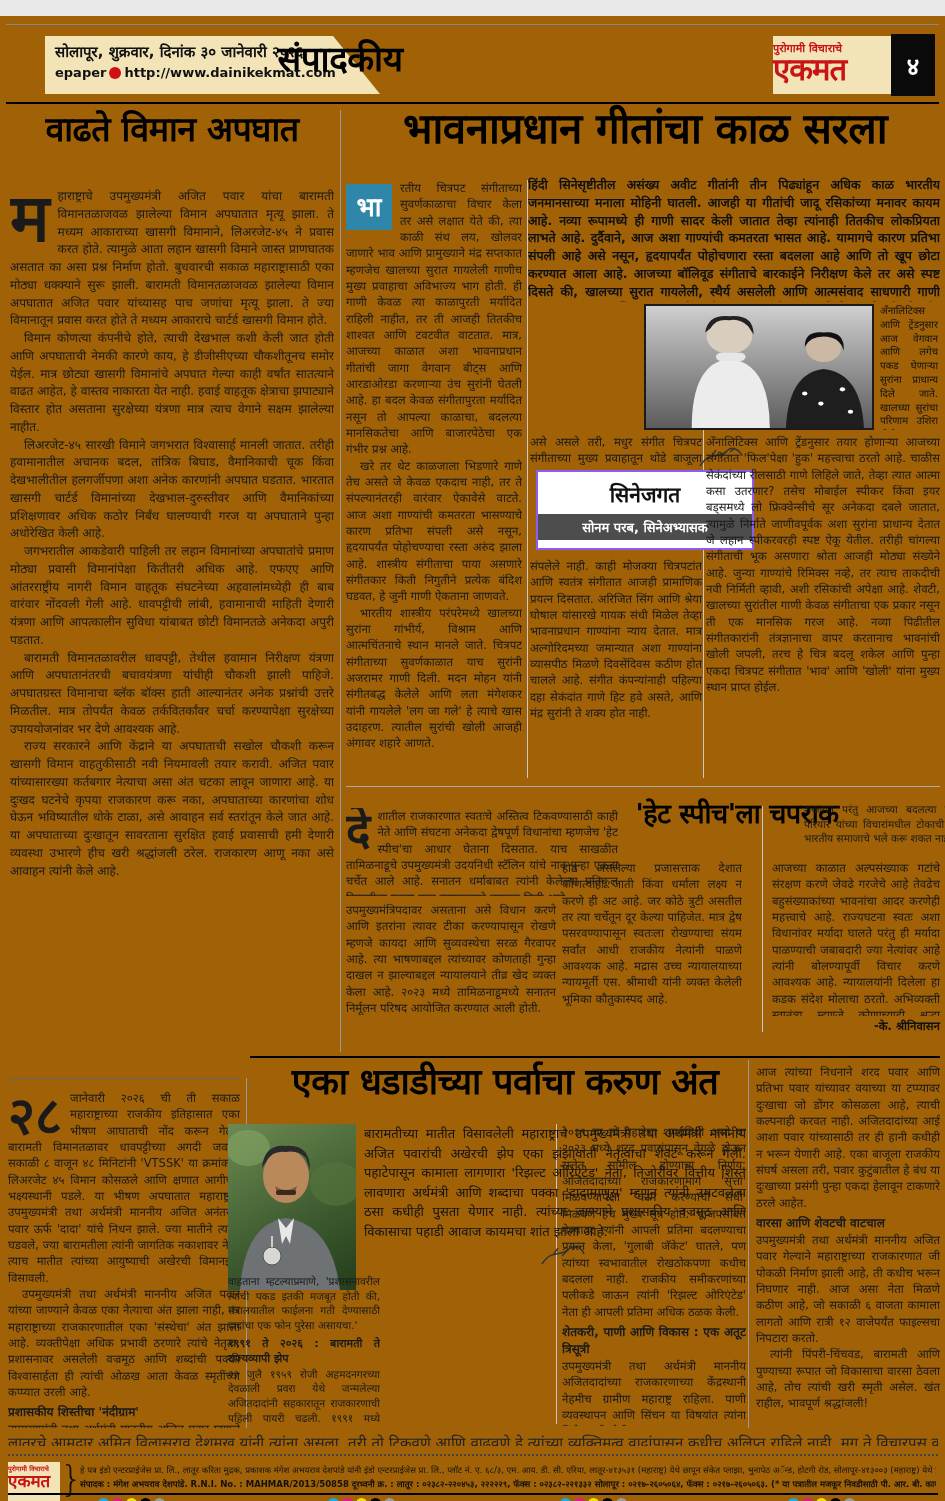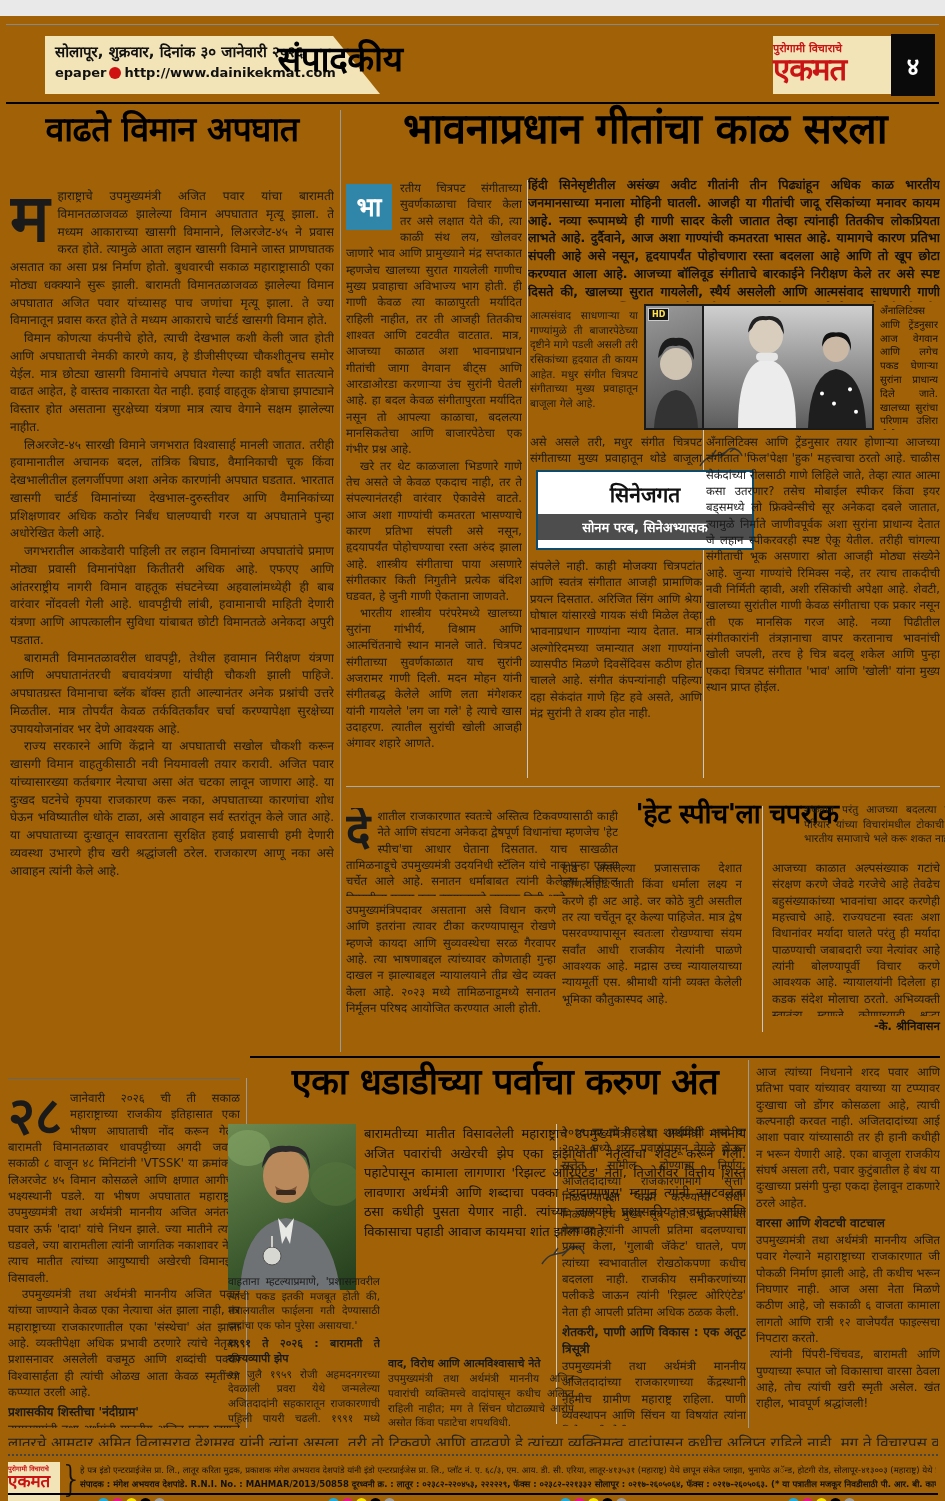--- a/index.html
+++ b/index.html
@@ -19,21 +19,21 @@
   .vrl{width:1px;background:#c8c8c8;}
   .hrule{background:#000;}
   .cream{background:#f3e4b8;}
   .red{color:#c81414;}
   .dc1{float:left;font-size:66px;line-height:.82;font-weight:bold;margin:4px 8px 0 0;}
   .dc-num{float:left;font-size:52px;line-height:.85;font-weight:bold;margin:4px 8px 0 0;}
   .dc-de{float:left;font-size:46px;line-height:.85;font-weight:bold;margin:3px 7px 0 0;}
   .dcbox{float:left;width:46px;height:46px;background:#2f86a8;color:#fff;font-size:26px;font-weight:bold;
          display:flex;align-items:center;justify-content:center;margin:4px 8px 2px 0;}
   .subhead{font-weight:bold;font-size:12px;margin-top:4px;}
-  .cinebox{border:2px solid #0c4a6e;background:#fff;}
+  .cinebox{border:2px solid #8b5cf6;background:#fff;}
   .cinebox .t{font-size:21px;font-weight:800;text-align:center;padding:8px 0 6px;}
   .cinebox .a{background:#4d4d4d;color:#fff;font-size:13px;font-weight:bold;text-align:center;padding:4px 0;}
   .tribbox{border:2px solid #1c1c1c;background:#fff;}
   .tribbox .t{font-size:20px;font-weight:800;text-align:center;padding:6px 0 4px;}
   .tribbox .n{background:#565656;color:#fff;font-size:14px;font-weight:bold;text-align:center;padding:3px 0 1px;}
   .tribbox .m{background:#565656;color:#fff;font-size:12px;text-align:center;padding:0 0 4px;}
   .film{background:#1b1b1b;display:flex;gap:2px;padding:2px;box-sizing:border-box;}
   .dotrow{display:flex;gap:3px;}
   .dot{width:11px;height:11px;border-radius:50%;}
   .d-c{background:#18aee5;} .d-m{background:#e8168b;} .d-y{background:#f5e400;}
@@ -83,31 +83,22 @@
   <div class="abs jt bd ov" style="left:528px;top:160px;width:412px;height:126px;font-size:12.5px;line-height:1.42">हिंदी सिनेसृष्टीतील असंख्य अवीट गीतांनी तीन पिढ्यांहून अधिक काळ भारतीय जनमानसाच्या मनाला मोहिनी घातली. आजही या गीतांची जादू रसिकांच्या मनावर कायम आहे. नव्या रूपामध्ये ही गाणी सादर केली जातात तेव्हा त्यांनाही तितकीच लोकप्रियता लाभते आहे. दुर्दैवाने, आज अशा गाण्यांची कमतरता भासत आहे. यामागचे कारण प्रतिभा संपली आहे असे नसून, हृदयापर्यंत पोहोचणारा रस्ता बदलला आहे आणि तो खूप छोटा करण्यात आला आहे. आजच्या बॉलिवूड संगीताचे बारकाईने निरीक्षण केले तर असे स्पष्ट दिसते की, खालच्या सुरात गायलेली, स्थैर्य असलेली आणि आत्मसंवाद साधणारी गाणी आता जवळपास अस्तित्वातच उरली नाहीत. आज संगीत शांतपणे ऐकण्याऐवजी मोबाईल स्पीकर, सोशल मीडियावरील रील्स आणि जिममधील प्लेलिस्टसाठी तयार केले जाते. यावर उपाय म्हणून संगीतकारांनी बाजारपेठेच्या दबावाखाली न येता पुन्हा एकदा संथ लयीच्या प्रयोगांकडे वळणे गरजेचे आहे.</div>
 
   <div class="abs jt ov body" style="left:346px;top:164px;width:176px;height:598px">
     <p><span class="dcbox">भा</span><span>रतीय चित्रपट संगीताच्या सुवर्णकाळाचा विचार केला तर असे लक्षात येते की, त्या काळी संथ लय, खोलवर जाणारे भाव आणि प्रामुख्याने मंद्र सप्तकात म्हणजेच खालच्या सुरात गायलेली गाणीच मुख्य प्रवाहाचा अविभाज्य भाग होती. ही गाणी केवळ त्या काळापुरती मर्यादित राहिली नाहीत, तर ती आजही तितकीच शाश्वत आणि टवटवीत वाटतात. मात्र, आजच्या काळात अशा भावनाप्रधान गीतांची जागा वेगवान बीट्स आणि आरडाओरडा करणाऱ्या उंच सुरांनी घेतली आहे. हा बदल केवळ संगीतापुरता मर्यादित नसून तो आपल्या काळाचा, बदलत्या मानसिकतेचा आणि बाजारपेठेचा एक गंभीर प्रश्न आहे.</span></p>
     <p>खरे तर थेट काळजाला भिडणारे गाणे तेच असते जे केवळ एकदाच नाही, तर ते संपल्यानंतरही वारंवार ऐकावेसे वाटते. आज अशा गाण्यांची कमतरता भासण्याचे कारण प्रतिभा संपली असे नसून, हृदयापर्यंत पोहोचण्याचा रस्ता अरुंद झाला आहे. शास्त्रीय संगीताचा पाया असणारे संगीतकार किती निगुतीने प्रत्येक बंदिश घडवत, हे जुनी गाणी ऐकताना जाणवते.</p>
     <p>भारतीय शास्त्रीय परंपरेमध्ये खालच्या सुरांना गांभीर्य, विश्राम आणि आत्मचिंतनाचे स्थान मानले जाते. चित्रपट संगीताच्या सुवर्णकाळात याच सुरांनी अजरामर गाणी दिली. मदन मोहन यांनी संगीतबद्ध केलेले आणि लता मंगेशकर यांनी गायलेले 'लग जा गले' हे त्याचे खास उदाहरण. त्यातील सुरांची खोली आजही अंगावर शहारे आणते.</p>
   </div>
   <div class="abs vrl" style="left:527px;top:164px;height:598px"></div>
   <div class="abs vrl" style="left:703px;top:292px;height:470px"></div>
 
-  <div class="abs jt ov small" style="left:530px;top:292px;width:108px;height:122px">आत्मसंवाद साधणाऱ्या या गाण्यांमुळे ती बाजारपेठेच्या दृष्टीने मागे पडली असली तरी रसिकांच्या हृदयात ती कायम आहेत. मधुर संगीत चित्रपट संगीताच्या मुख्य प्रवाहातून बाजूला गेले आहे.</div>
 
   <div class="abs film" style="left:644px;top:288px;width:230px;height:126px">
-    <div style="position:relative;width:56px;background:linear-gradient(160deg,#9a9a9a,#4a4a4a)">
-      <div style="position:absolute;left:2px;top:2px;background:#111;color:#ffe14d;font-size:8px;font-weight:bold;padding:1px 3px;border:1px solid #ccc">HD</div>
-      <svg width="56" height="122" viewBox="0 0 56 122">
-        <circle cx="30" cy="58" r="16" fill="#cfc3b2"></circle>
-        <path d="M12 52 Q14 30 30 32 Q48 30 48 54 L44 46 Q38 38 30 40 Q20 38 16 48 Z" fill="#1c1c1c"></path>
-        <path d="M8 122 Q10 86 30 84 Q50 86 52 122 Z" fill="#333"></path>
-      </svg>
-    </div>
     <div style="flex:1;background:linear-gradient(to bottom,#cfcfcf 0%,#9a9a9a 45%,#5c5c5c 100%)">
       <svg width="100%" height="100%" viewBox="0 0 168 120" preserveAspectRatio="none">
         <rect x="0" y="0" width="168" height="120" fill="none"></rect>
         <circle cx="62" cy="30" r="17" fill="#d9cdbd"></circle>
         <path d="M44 26 Q46 8 62 10 Q80 8 80 28 L76 20 Q70 12 62 14 Q52 12 48 22 Z" fill="#222"></path>
         <path d="M34 120 Q34 56 62 52 Q92 56 92 120 Z" fill="#ececec"></path>
         <rect x="52" y="46" width="22" height="8" rx="4" fill="#e6e6e6"></rect>
         <circle cx="132" cy="42" r="13" fill="#cbb9a6"></circle>
         <path d="M118 40 Q118 24 132 26 Q148 24 147 44 Q144 30 132 30 Q122 30 118 40 Z" fill="#111"></path>
         <path d="M104 120 Q106 66 132 62 Q160 66 162 120 Z" fill="#1e1e1e"></path>
@@ -185,24 +176,20 @@
     <path d="M2 20 C12 4 22 14 30 4 C34 0 42 4 44 10" stroke="#333" stroke-width="1.6" fill="none"></path>
     <path d="M14 10 l4 -6 M22 12 l5 -5 M32 6 l5 -4" stroke="#333" stroke-width="1.4" fill="none"></path>
   </svg>
 
   <div class="abs jt ov small" style="left:228px;top:1258px;width:152px;height:152px">
     <p>वाहताना म्हटल्याप्रमाणे, 'प्रशासनावरील त्यांची पकड इतकी मजबूत होती की, मंत्रालयातील फाईलना गती देण्यासाठी दादांचा एक फोन पुरेसा असायचा.'</p>
     <div class="bd" style="font-size:11px;margin-top:3px">१९९१ ते २०२६ : बारामती ते राज्यव्यापी झेप</div>
     <p>२२ जुलै १९५९ रोजी अहमदनगरच्या देवळाली प्रवरा येथे जन्मलेल्या अजितदादांनी सहकारातून राजकारणाची पहिली पायरी चढली. १९९१ मध्ये बारामतीतून ते खासदार झाले आणि नंतर सलग सात वेळा आमदार म्हणून निवडून आले.</p>
   </div>
 
-  <div class="abs jt ov small" style="left:388px;top:1340px;width:186px;height:70px">
-    <div class="bd" style="font-size:11px">वाद, विरोध आणि आत्मविश्वासाचे नेते</div>
-    <p>उपमुख्यमंत्री तथा अर्थमंत्री माननीय अजित पवारांची व्यक्तिमत्त्वे वादांपासून कधीच अलिप्त राहिली नाहीत; मग ते सिंचन घोटाळ्याचे आरोप असोत किंवा पहाटेचा शपथविधी.</p>
-  </div>
 
   <div class="abs jt ov body" style="left:562px;top:1108px;width:184px;height:302px">
     <p>२०१९ चा तो पहाटेचा शपथविधी असो वा २०२३ मध्ये शरद पवारांपासून वेगळे होऊन सत्तेत सामील होण्याचा निर्णय; अजितदादांच्या राजकारणामागे 'सत्ता' मिळवण्यापेक्षा 'काम करण्याची संधी' मिळवणे हेच मुख्य सूत्र होते. भाजपसोबत गेल्यावर त्यांनी आपली प्रतिमा बदलण्याचा प्रयत्न केला, 'गुलाबी जॅकेट' घातले, पण त्यांच्या स्वभावातील रोखठोकपणा कधीच बदलला नाही. राजकीय समीकरणांच्या पलीकडे जाऊन त्यांनी 'रिझल्ट ओरिएंटेड' नेता ही आपली प्रतिमा अधिक ठळक केली.</p>
     <div class="subhead">शेतकरी, पाणी आणि विकास : एक अतूट त्रिसूत्री</div>
     <p>उपमुख्यमंत्री तथा अर्थमंत्री माननीय अजितदादांच्या राजकारणाच्या केंद्रस्थानी नेहमीच ग्रामीण महाराष्ट्र राहिला. पाणी व्यवस्थापन आणि सिंचन या विषयांत त्यांना विशेष गती होती.</p>
 
   </div>
 
   <div class="abs jt ov body" style="left:756px;top:1048px;width:184px;height:362px">
     <p>आज त्यांच्या निधनाने शरद पवार आणि प्रतिभा पवार यांच्यावर वयाच्या या टप्प्यावर दुःखाचा जो डोंगर कोसळला आहे, त्याची कल्पनाही करवत नाही. अजितदादांच्या आई आशा पवार यांच्यासाठी तर ही हानी कधीही न भरून येणारी आहे. एका बाजूला राजकीय संघर्ष असला तरी, पवार कुटुंबातील हे बंध या दुःखाच्या प्रसंगी पुन्हा एकदा हेलावून टाकणारे ठरले आहेत.</p>

